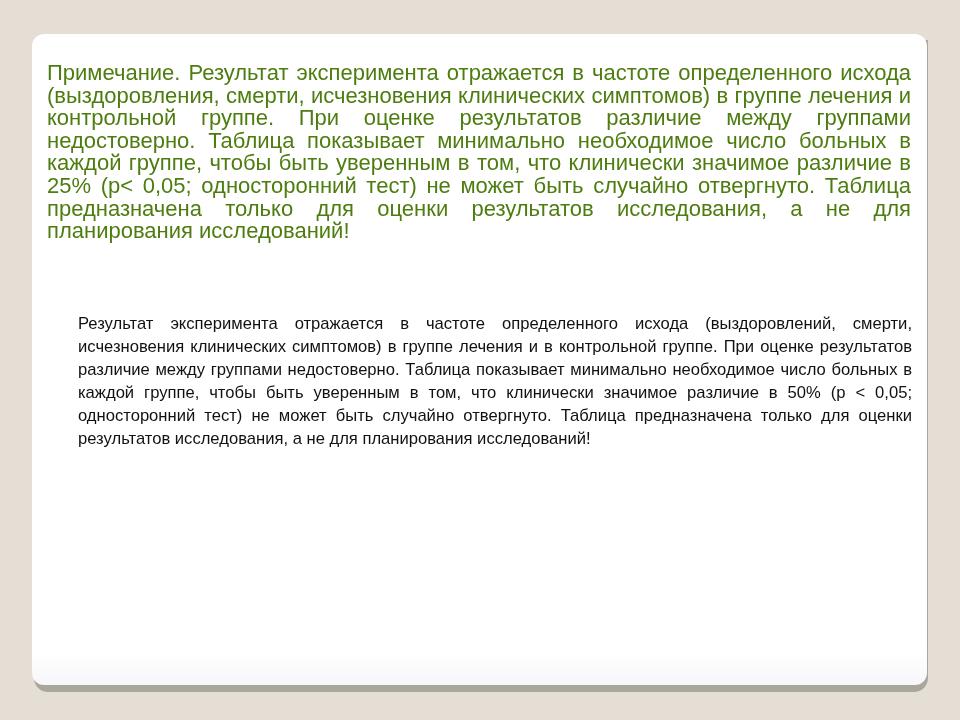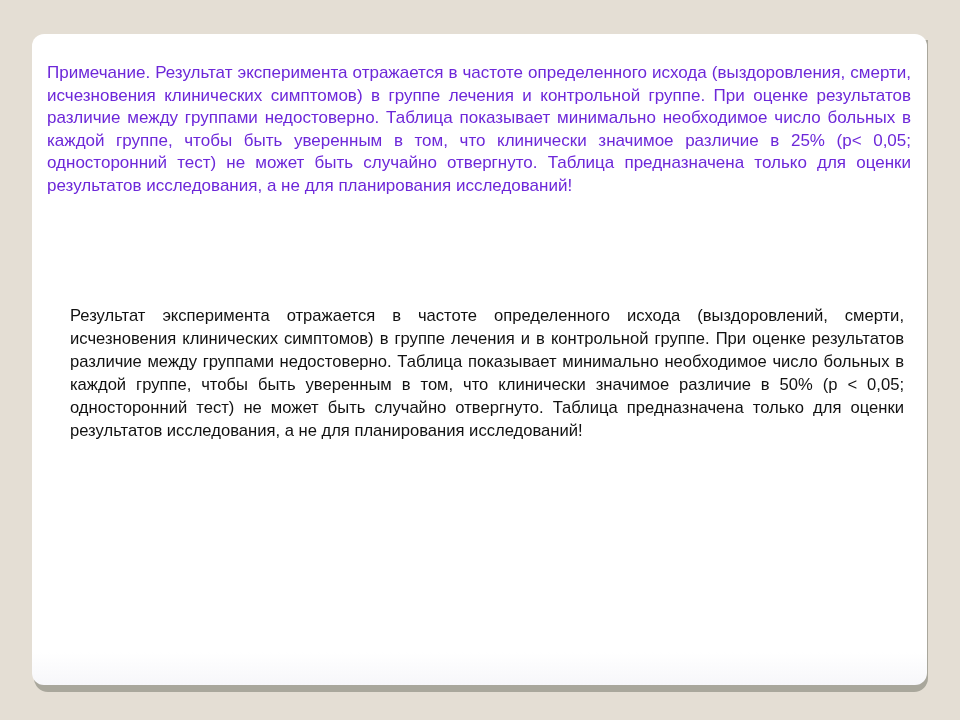--- a/index.html
+++ b/index.html
@@ -31,36 +31,36 @@
       height: 651px;
       background: #ffffff;
       border-radius: 12px;
       background-image: linear-gradient(to bottom, #ffffff 0%, #ffffff 95%, #f7f7fa 100%);
     }
     .note-block {
       position: absolute;
       left: 47px;
       top: 62px;
       width: 864px;
-      font-size: 17px;
+      font-size: 22px;
       line-height: 22.6px;
-      color: #6d28d9;
+      color: #4d7c0f;
       text-align: justify;
       margin: 0;
     }
     .result-block {
       position: absolute;
       left: 62px;
       top: 296px;
       width: 834px;
       font-size: 16.6px;
       line-height: 23px;
       color: #111111;
       text-align: justify;
-      margin: 8px;
+      margin: 16px;
     }
   </style>
 </head>
 <body>
 
 <div class="slide-shadow"></div>
 <div class="slide"></div>
 
 <p class="note-block">Примечание. Результат эксперимента отражается в частоте определенного исхода (выздоровления, смерти, исчезновения клинических симптомов) в группе лечения и контрольной группе. При оценке результатов различие между группами недостоверно. Таблица показывает минимально необходимое число больных в каждой группе, чтобы быть уверенным в том, что клинически значимое различие в 25% (р&lt; 0,05; односторонний тест) не может быть случайно отвергнуто. Таблица предназначена только для оценки результатов исследования, а не для планирования исследований!</p>
 

